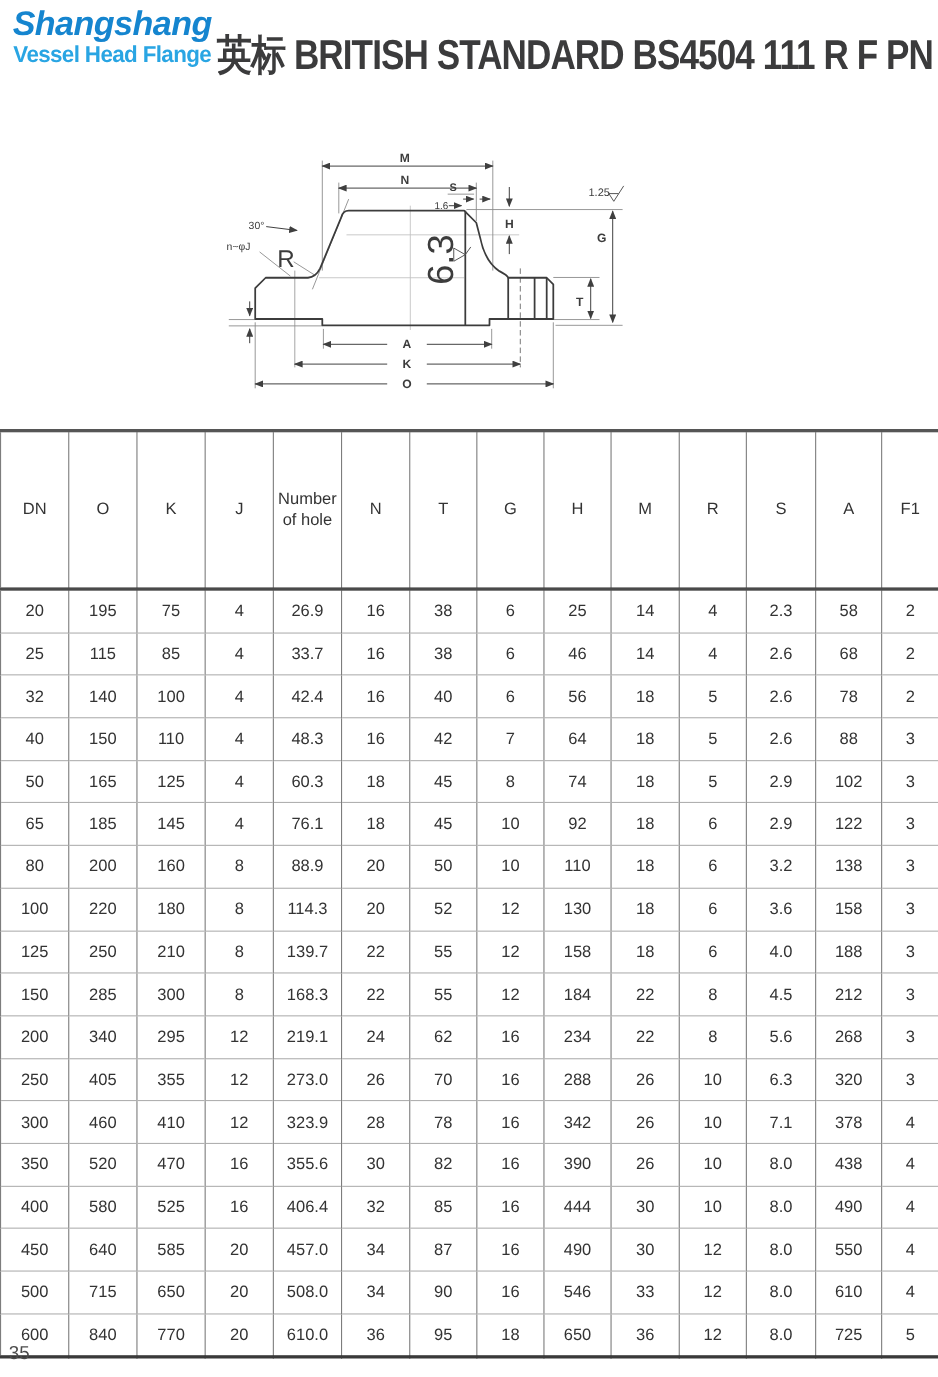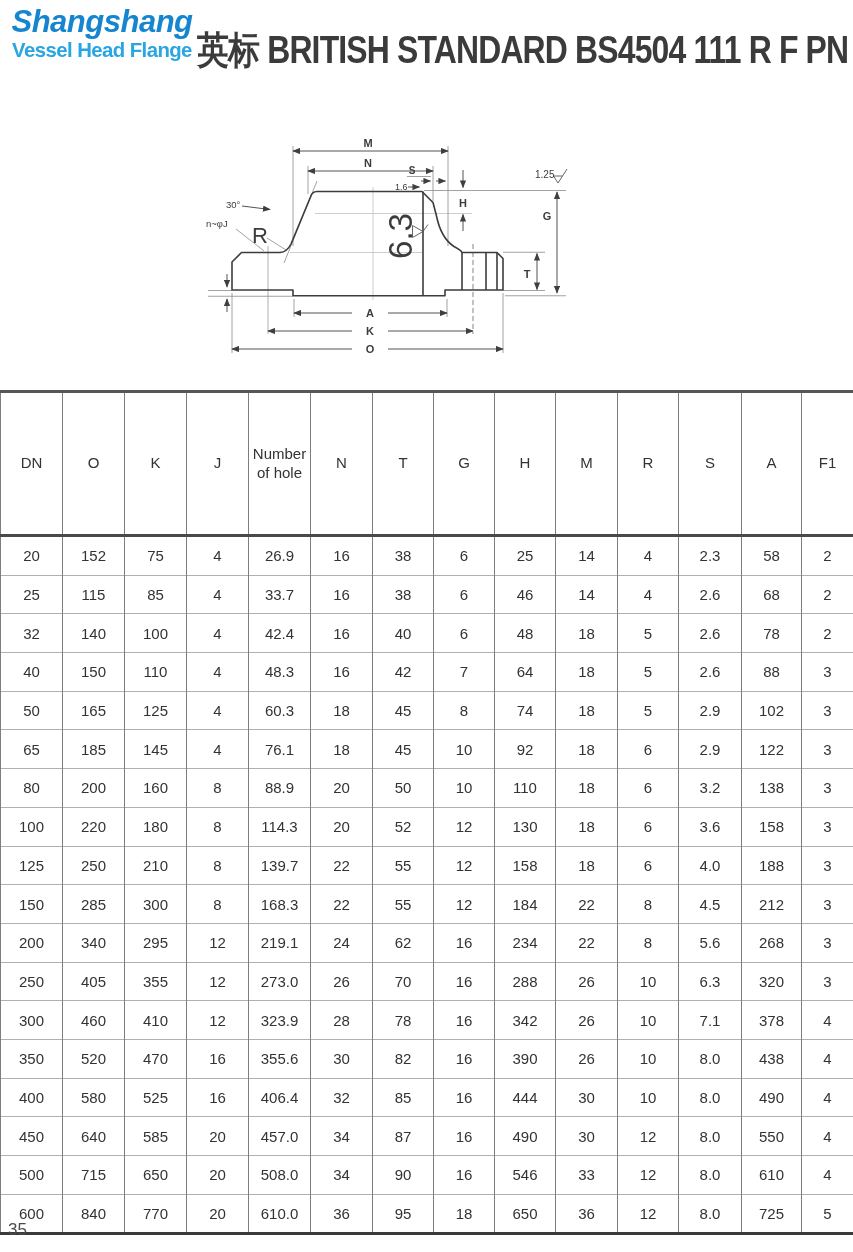--- a/index.html
+++ b/index.html
@@ -179,21 +179,21 @@
         <th>M</th>
         <th>R</th>
         <th>S</th>
         <th>A</th>
         <th>F1</th>
       </tr>
   </thead>
   <tbody>
       <tr>
         <td>20</td>
-        <td>152</td>
+        <td>195</td>
         <td>75</td>
         <td>4</td>
         <td>26.9</td>
         <td>16</td>
         <td>38</td>
         <td>6</td>
         <td>25</td>
         <td>14</td>
         <td>4</td>
         <td>2.3</td>
@@ -218,21 +218,21 @@
       </tr>
       <tr>
         <td>32</td>
         <td>140</td>
         <td>100</td>
         <td>4</td>
         <td>42.4</td>
         <td>16</td>
         <td>40</td>
         <td>6</td>
-        <td>48</td>
+        <td>56</td>
         <td>18</td>
         <td>5</td>
         <td>2.6</td>
         <td>78</td>
         <td>2</td>
       </tr>
       <tr>
         <td>40</td>
         <td>150</td>
         <td>110</td>

